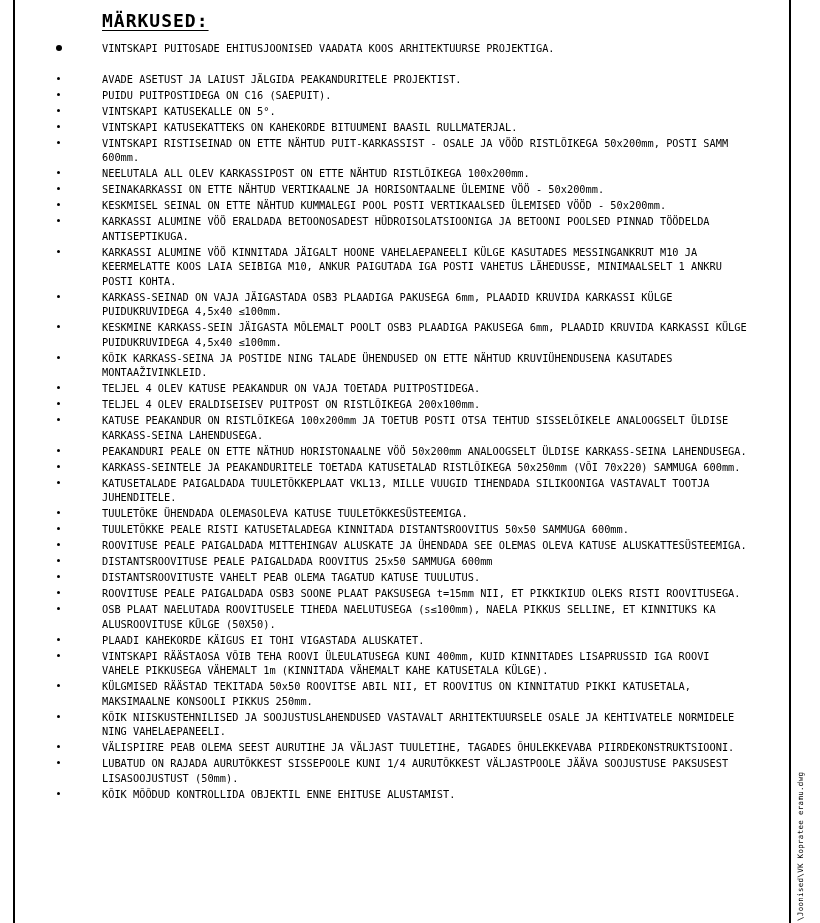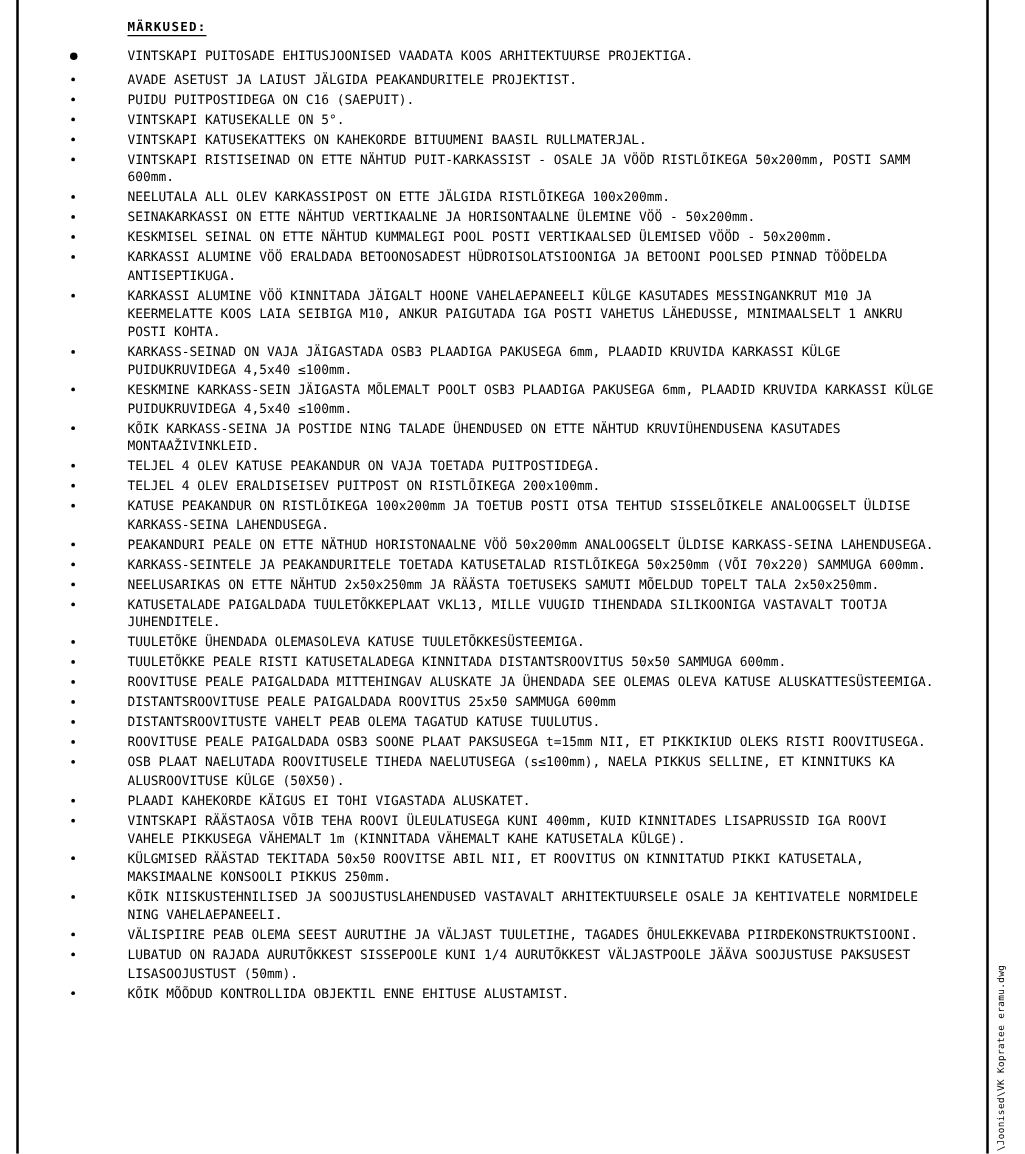--- a/index.html
+++ b/index.html
@@ -11,26 +11,26 @@
   .border-line{position:absolute;top:0;bottom:0;width:1.5px;background:#000;}
   .border-left{left:13px;}
   .border-right{left:789px;}
   .side-label{
     position:absolute;left:796px;top:921px;
     transform:rotate(-90deg);transform-origin:top left;
     font-size:7.5px;letter-spacing:0.3px;white-space:nowrap;
   }
   .content{position:absolute;left:55px;top:10px;width:710px;}
   .title{
-    display:inline-block;font-size:10px;font-weight:bold;letter-spacing:1px;
+    display:inline-block;font-size:18px;font-weight:bold;letter-spacing:1px;
     text-decoration:underline;text-underline-offset:3px;margin:0 0 10px 0;padding-left:47px;
   }
   ul.notes{list-style:none;margin:0;padding:0;}
   li.note{display:flex;margin:0 0 1.5px 0;}
-  li.note:first-child{margin-bottom:4px;}
+  li.note:first-child{margin-bottom:16px;}
   .bullet-cell{flex:none;width:45px;padding-top:5px;padding-left:2px;}
   .bullet{display:block;width:3px;height:3px;border-radius:50%;background:#000;}
   .bullet.large{width:6px;height:6px;margin-left:-1px;margin-top:-1px;}
   .txt{
     width:650px;font-size:10.3px;line-height:14.5px;letter-spacing:0px;
     white-space:normal;word-spacing:0px;
   }
 </style>
 </head>
 <body>
@@ -76,21 +76,21 @@
       <li class="note">
     <span class="bullet-cell">
           <span class="bullet"></span>
         </span>
     <span class="txt">VINTSKAPI RISTISEINAD ON ETTE NÄHTUD PUIT-KARKASSIST - OSALE JA VÖÖD RISTLÕIKEGA 50x200mm, POSTI SAMM 600mm.</span>
   </li>
       <li class="note">
     <span class="bullet-cell">
           <span class="bullet"></span>
         </span>
-    <span class="txt">NEELUTALA ALL OLEV KARKASSIPOST ON ETTE JÄLGIDA RISTLÕIKEGA 100x200mm.</span>
+    <span class="txt">NEELUTALA ALL OLEV KARKASSIPOST ON ETTE NÄHTUD RISTLÕIKEGA 100x200mm.</span>
   </li>
       <li class="note">
     <span class="bullet-cell">
           <span class="bullet"></span>
         </span>
     <span class="txt">SEINAKARKASSI ON ETTE NÄHTUD VERTIKAALNE JA HORISONTAALNE ÜLEMINE VÖÖ - 50x200mm.</span>
   </li>
       <li class="note">
     <span class="bullet-cell">
           <span class="bullet"></span>
@@ -149,26 +149,20 @@
     <span class="bullet-cell">
           <span class="bullet"></span>
         </span>
     <span class="txt">PEAKANDURI PEALE ON ETTE NÄTHUD HORISTONAALNE VÖÖ 50x200mm ANALOOGSELT ÜLDISE KARKASS-SEINA LAHENDUSEGA.</span>
   </li>
       <li class="note">
     <span class="bullet-cell">
           <span class="bullet"></span>
         </span>
     <span class="txt">KARKASS-SEINTELE JA PEAKANDURITELE TOETADA KATUSETALAD RISTLÕIKEGA 50x250mm (VÕI 70x220) SAMMUGA 600mm.</span>
-  </li>
-      <li class="note">
-    <span class="bullet-cell">
-          <span class="bullet"></span>
-        </span>
-    <span class="txt">NEELUSARIKAS ON ETTE NÄHTUD 2x50x250mm JA RÄÄSTA TOETUSEKS SAMUTI MÕELDUD TOPELT TALA 2x50x250mm.</span>
   </li>
       <li class="note">
     <span class="bullet-cell">
           <span class="bullet"></span>
         </span>
     <span class="txt">KATUSETALADE PAIGALDADA TUULETÕKKEPLAAT VKL13, MILLE VUUGID TIHENDADA SILIKOONIGA VASTAVALT TOOTJA JUHENDITELE.</span>
   </li>
       <li class="note">
     <span class="bullet-cell">
           <span class="bullet"></span>

